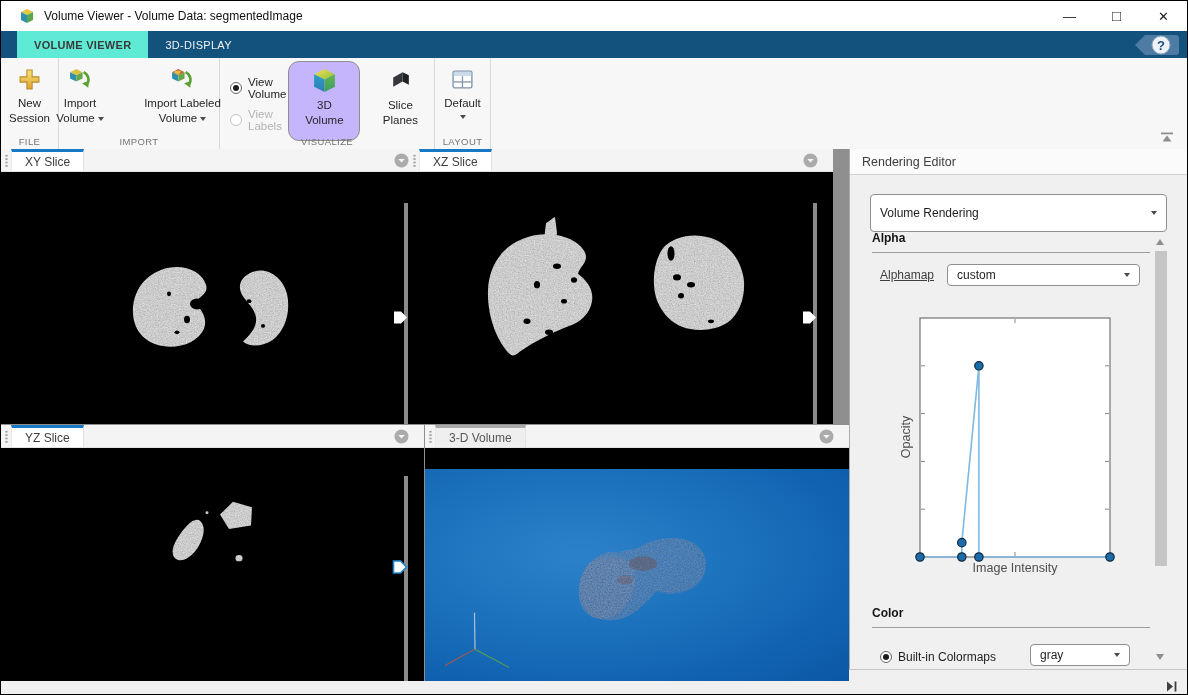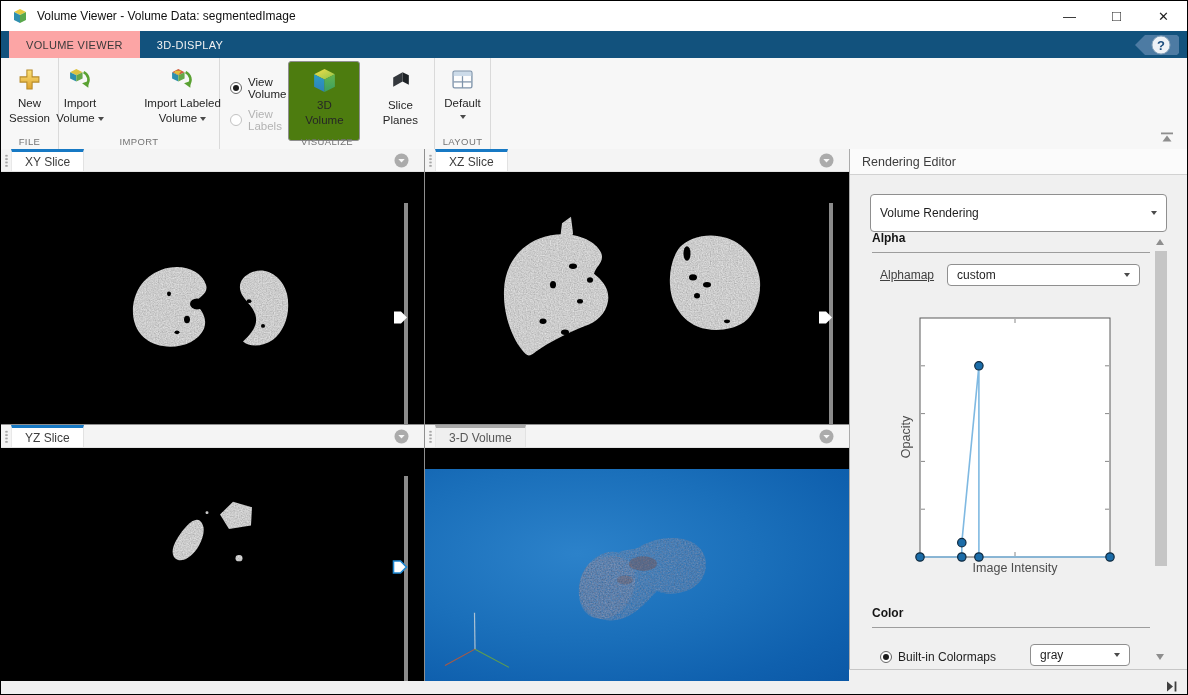--- a/index.html
+++ b/index.html
@@ -1,39 +1,39 @@
 <!DOCTYPE html>
 <html><head>
 <meta charset="utf-8">
 <style>
   html,body{margin:0;padding:0;background:#6e6e6e;}
   .window{position:relative;width:1188px;height:695px;background:#fff;border:1px solid #000;
     box-sizing:border-box;overflow:hidden;font-family:"Liberation Sans","DejaVu Sans",sans-serif;
     -webkit-font-smoothing:antialiased;}
   
-  .titlebar{position:absolute;top:0;left:1px;right:0;height:30px;background:#fff;display:flex;align-items:center;}
+  .titlebar{position:absolute;top:0;left:8px;right:0;height:30px;background:#fff;display:flex;align-items:center;}
   .app-icon{margin-left:10px;flex:none;}
   .title-text{margin-left:9px;font-size:12px;color:#101010;}
   .win-controls{margin-left:auto;display:flex;height:100%;}
   .win-btn{width:47px;display:flex;align-items:center;justify-content:center;font-size:13px;color:#1c1c1c;}
   .win-btn.max span{font-size:15px;margin-top:-2px;}
   
   .tabstrip{position:absolute;top:30px;left:0;right:0;height:27px;background:#12527d;display:flex;align-items:stretch;}
   .tab{padding:0 17px;display:flex;align-items:center;font-size:11px;letter-spacing:.3px;}
-  .tab.active{background:#fca5a5;color:#3a3a3a;margin-left:8px;}
+  .tab.active{background:#5eead4;color:#3a3a3a;margin-left:16px;font-weight:bold;}
   .tab.inactive{color:#f2f2f2;}
   .help-badge{margin-left:auto;align-self:center;margin-right:7px;}
   
   .ribbon{position:absolute;top:57px;left:0;right:0;height:91px;background:#f7f7f7;border-bottom:1px solid #c6c6c6;display:flex;}
   .rsection{position:relative;border-right:1px solid #dadada;display:flex;align-items:flex-start;padding-top:2px;box-sizing:border-box;}
   .rsection-label{position:absolute;bottom:2px;left:0;right:0;text-align:center;font-size:9.5px;color:#747474;letter-spacing:.4px;}
   .rbtn{display:flex;flex-direction:column;align-items:center;margin:1px 2px 0;padding:2px 13px;border:1px solid transparent;border-radius:3px;}
   .rbtn .icn{height:30px;display:flex;align-items:center;justify-content:center;}
   .rbtn .lbl{font-size:11.5px;color:#262626;text-align:center;line-height:1.28;margin-top:2px;}
-  .rbtn.selected{background:#4d7c0f;border-color:#8f8f8f;}
+  .rbtn.selected{background:#c4b5fd;border-color:#8f8f8f;border-radius:11px;}
   .caret{display:inline-block;width:0;height:0;border-left:3.5px solid transparent;border-right:3.5px solid transparent;border-top:4px solid #4a4a4a;vertical-align:middle;margin-left:3px;}
   .caret-below{display:block;margin:4px auto 0;width:0;height:0;border-left:3.5px solid transparent;border-right:3.5px solid transparent;border-top:4px solid #4a4a4a;}
   .radio-col{display:flex;flex-direction:column;padding:12px 0 0 10px;width:104px;box-sizing:border-box;}
   .radio-row{display:flex;align-items:center;gap:6px;font-size:11.5px;color:#1d1d1d;margin:4px 0;}
   .radio{flex:none;width:12px;height:12px;border:1px solid #646464;border-radius:50%;background:#fff;position:relative;box-sizing:border-box;}
   .radio.checked::after{content:"";position:absolute;left:2px;top:2px;width:6px;height:6px;background:#1c1c1c;border-radius:50%;}
   .radio.disabled{border-color:#c2c2c2;}
   .radio-row.disabled{color:#b3b3b3;}
   .collapse-icon{position:absolute;right:13px;bottom:6px;}
   
@@ -262,21 +262,21 @@
               <ellipse cx="262" cy="145" rx="2" ry="2"></ellipse>
           </g>
         </svg>
         <div class="track" style="left:403px;top:10px;height:229px;"></div>
         <svg class="thumb" style="left:392px;top:117px;" width="15" height="15" viewBox="0 0 15 15">
           <polygon points="1,1.5 8,1.5 14,7.5 8,13.5 1,13.5" fill="#ffffff"></polygon>
         </svg>
       </div>
     </div>
 
-    <div class="panel" style="left:424px;top:0;width:424px;height:275px;">
+    <div class="panel" style="left:408px;top:0;width:424px;height:275px;">
       <div class="phead">
         <div class="grip">
             <i></i>
           </div>
         <div class="ptab">
             <span>XZ Slice</span>
           </div>
         <div class="phead-rest">
           <svg width="15" height="15" viewBox="0 0 15 15">
             <circle cx="7.5" cy="7.5" r="7" fill="#ababab"></circle>

